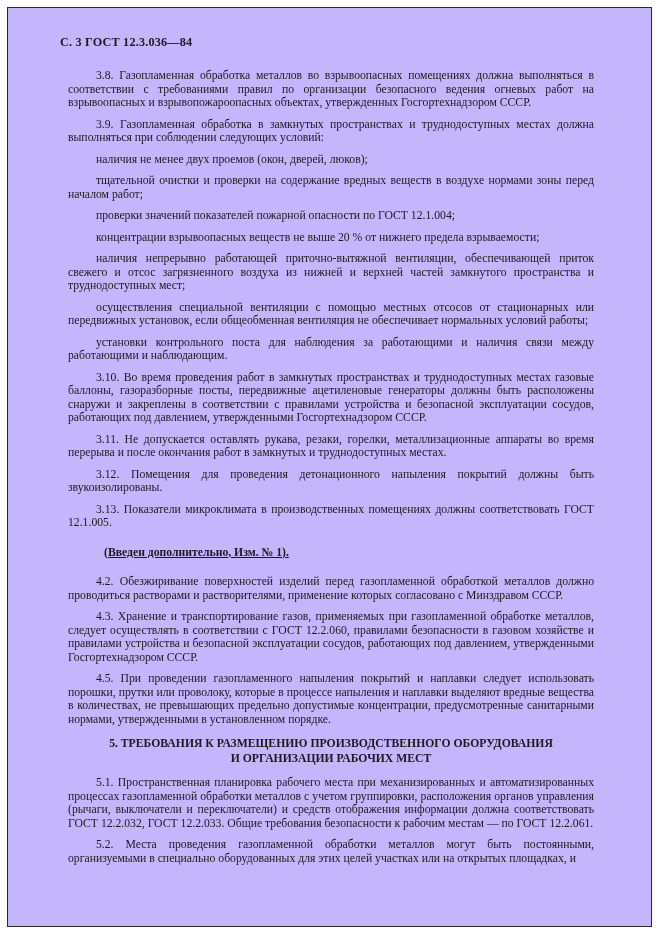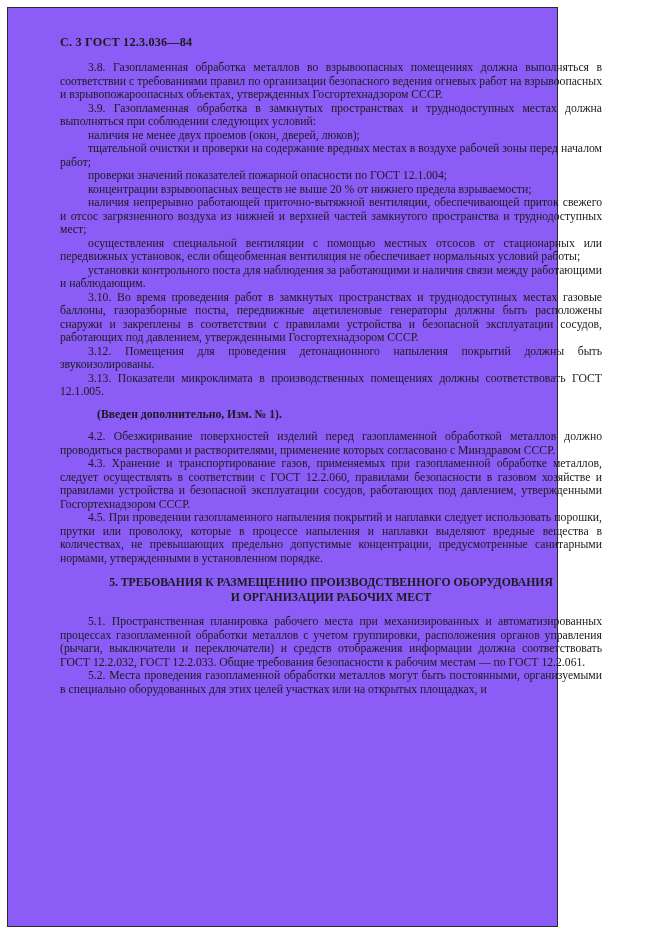--- a/index.html
+++ b/index.html
@@ -12,24 +12,24 @@
     height: 936px;
     position: relative;
     font-family: "Liberation Serif", "DejaVu Serif", serif;
     color: #1b1b1b;
     overflow: hidden;
   }
   .page {
     position: absolute;
     top: 7px;
     left: 7px;
-    width: 551px;
+    width: 645px;
     height: 920px;
     border: 1px solid #2a2a2a;
-    background: #8b5cf6;
+    background: #c4b5fd;
     box-sizing: border-box;
   }
   .page-header {
     position: absolute;
     top: 27px;
     left: 52px;
     font-size: 12.2px;
     font-weight: bold;
     letter-spacing: 0.2px;
     white-space: nowrap;
@@ -38,26 +38,27 @@
     position: absolute;
     top: 53px;
     left: 52px;
     width: 542px;
     font-size: 11.7px;
     line-height: 13.5px;
     text-align: justify;
   }
   .block-para {
     text-indent: 28px;
-    margin: 0;
+    margin: 8px;
   }
   .block-para-bold {
     text-indent: 28px;
-    margin: 9px;
+    margin: 16px;
     font-weight: bold;
+    text-decoration: underline;
   }
   .block-heading {
     text-align: center;
     font-weight: bold;
     text-indent: 0;
     margin: 11px 30px 10px 30px;
     white-space: pre-line;
     line-height: 14.5px;
   }
   .page-number {
@@ -72,27 +73,28 @@
 </head>
 <body>
 
 <div class="page">
   <div class="page-header">С. 3 ГОСТ 12.3.036—84</div>
 
   <div class="doc-content">
       <div class="block-para">3.8. Газопламенная обработка металлов во взрывоопасных помещениях должна выполняться в соответствии с требованиями правил по организации безопасного ведения огневых работ на взрывоопасных и взрывопожароопасных объектах, утвержденных Госгортехнадзором СССР.</div>
       <div class="block-para">3.9. Газопламенная обработка в замкнутых пространствах и труднодоступных местах должна выполняться при соблюдении следующих условий:</div>
       <div class="block-para">наличия не менее двух проемов (окон, дверей, люков);</div>
-      <div class="block-para">тщательной очистки и проверки на содержание вредных местах в воздухе рабочей зоны перед началом работ;</div>
+      <div class="block-para">тщательной очистки и проверки на содержание вредных веществ в воздухе нормами зоны перед началом работ;</div>
       <div class="block-para">проверки значений показателей пожарной опасности по ГОСТ 12.1.004;</div>
       <div class="block-para">концентрации взрывоопасных веществ не выше 20 % от нижнего предела взрываемости;</div>
       <div class="block-para">наличия непрерывно работающей приточно-вытяжной вентиляции, обеспечивающей приток свежего и отсос загрязненного воздуха из нижней и верхней частей замкнутого пространства и труднодоступных мест;</div>
       <div class="block-para">осуществления специальной вентиляции с помощью местных отсосов от стационарных или передвижных установок, если общеобменная вентиляция не обеспечивает нормальных условий работы;</div>
       <div class="block-para">установки контрольного поста для наблюдения за работающими и наличия связи между работающими и наблюдающим.</div>
       <div class="block-para">3.10. Во время проведения работ в замкнутых пространствах и труднодоступных местах газовые баллоны, газоразборные посты, передвижные ацетиленовые генераторы должны быть расположены снаружи и закреплены в соответствии с правилами устройства и безопасной эксплуатации сосудов, работающих под давлением, утвержденными Госгортехнадзором СССР.</div>
+      <div class="block-para">3.11. Не допускается оставлять рукава, резаки, горелки, металлизационные аппараты во время перерыва и после окончания работ в замкнутых и труднодоступных местах.</div>
       <div class="block-para">3.12. Помещения для проведения детонационного напыления покрытий должны быть звукоизолированы.</div>
       <div class="block-para">3.13. Показатели микроклимата в производственных помещениях должны соответствовать ГОСТ 12.1.005.</div>
       <div class="block-para-bold">(Введен дополнительно, Изм. № 1).</div>
       <div class="block-para">4.2. Обезжиривание поверхностей изделий перед газопламенной обработкой металлов должно проводиться растворами и растворителями, применение которых согласовано с Минздравом СССР.</div>
       <div class="block-para">4.3. Хранение и транспортирование газов, применяемых при газопламенной обработке металлов, следует осуществлять в соответствии с ГОСТ 12.2.060, правилами безопасности в газовом хозяйстве и правилами устройства и безопасной эксплуатации сосудов, работающих под давлением, утвержденными Госгортехнадзором СССР.</div>
       <div class="block-para">4.5. При проведении газопламенного напыления покрытий и наплавки следует использовать порошки, прутки или проволоку, которые в процессе напыления и наплавки выделяют вредные вещества в количествах, не превышающих предельно допустимые концентрации, предусмотренные санитарными нормами, утвержденными в установленном порядке.</div>
       <div class="block-heading">5. ТРЕБОВАНИЯ К РАЗМЕЩЕНИЮ ПРОИЗВОДСТВЕННОГО ОБОРУДОВАНИЯ
 И ОРГАНИЗАЦИИ РАБОЧИХ МЕСТ</div>
       <div class="block-para">5.1. Пространственная планировка рабочего места при механизированных и автоматизированных процессах газопламенной обработки металлов с учетом группировки, расположения органов управления (рычаги, выключатели и переключатели) и средств отображения информации должна соответствовать ГОСТ 12.2.032, ГОСТ 12.2.033. Общие требования безопасности к рабочим местам — по ГОСТ 12.2.061.</div>
       <div class="block-para">5.2. Места проведения газопламенной обработки металлов могут быть постоянными, организуемыми в специально оборудованных для этих целей участках или на открытых площадках, и</div>

